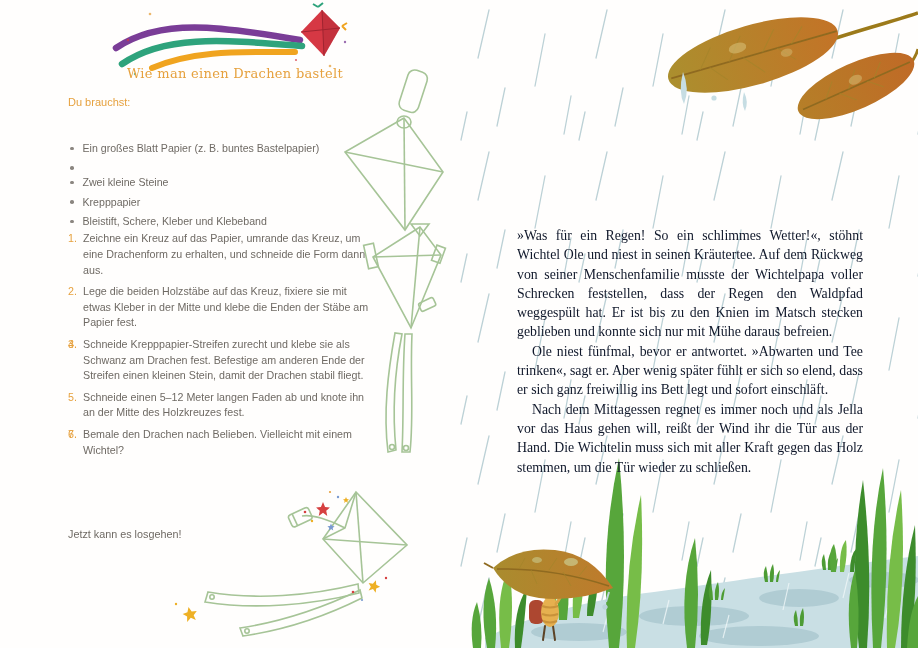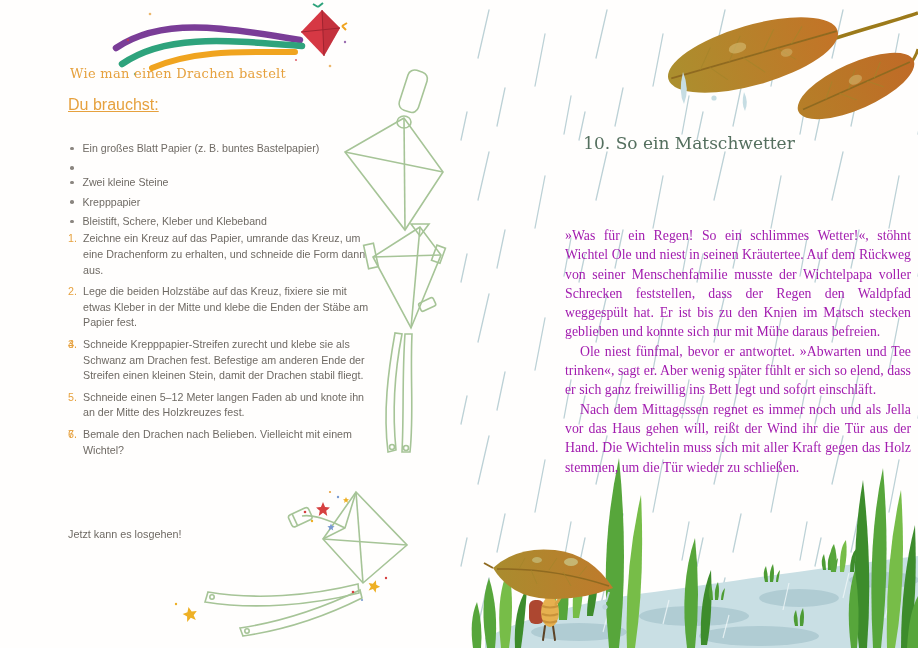--- a/index.html
+++ b/index.html
@@ -2,40 +2,40 @@
 <html lang="de"><head>
 <meta charset="utf-8">
 <style>
   html,body{margin:0;padding:0;background:#ffffff;}
   #page{position:relative;width:918px;height:648px;background:#fffefd;overflow:hidden;
         font-family:"Liberation Sans",sans-serif;}
   svg{display:block;}
   .abs{position:absolute;}
 
   
-  #craft-title{left:70px;top:66px;width:330px;color:#e6a13e;
+  #craft-title{left:70px;top:66px;width:330px;text-align:center;color:#e6a13e;
     font-family:"DejaVu Serif",serif;font-size:13px;letter-spacing:.3px;z-index:3;}
-  #needs-heading{left:68px;top:96px;color:#e6a13e;font-size:16px;z-index:3;text-decoration:underline;}
+  #needs-heading{left:68px;top:96px;color:#e6a13e;font-size:11px;z-index:3;}
   #materials{left:68px;top:115px;width:302px;z-index:3;margin-top:27px;}
   .mat-item{display:flex;align-items:flex-start;color:#6f6a64;font-size:10.6px;
     line-height:13px;margin-bottom:6.5px;}
   .mat-item .dot{flex:0 0 auto;width:3.5px;height:3.5px;border-radius:50%;
     background:#8b8680;margin:4.5px 9px 0 2px;}
   #steps{left:68px;top:231px;width:303px;z-index:3;}
   .step{position:relative;padding-left:15px;color:#6f6a64;font-size:10.7px;
     line-height:15.8px;margin-bottom:5.5px;}
   .step .num{position:absolute;left:0;top:0;color:#e6a13e;}
   #closing{left:68px;top:528px;color:#6f6a64;font-size:10.8px;z-index:3;}
 
   
   #chapter-title{left:519px;top:133px;width:340px;text-align:center;color:#546f5e;
     font-family:"DejaVu Serif",serif;font-size:17px;z-index:3;}
-  #story{left:517px;top:226px;width:346px;z-index:3;color:#a21caf;
+  #story{left:517px;top:226px;width:346px;z-index:3;color:#0f172a;
     font-family:"Liberation Serif",serif;font-size:13.8px;line-height:19.3px;
-    text-align:justify;hyphens:auto;margin-left:48px;}
+    text-align:justify;hyphens:auto;}
   #story p{margin:0;text-indent:15px;}
   #story p:first-child{text-indent:0;}
 </style>
 </head>
 <body>
 
 <div id="page">
 
   <svg class="abs" style="left:459px;top:0;z-index:1" width="459" height="648">
     <defs>
@@ -331,20 +331,19 @@
     <div class="step"><span class="num">2.</span><span>Lege die beiden Holzstäbe auf das Kreuz, fixiere sie mit etwas Kleber in der Mitte und klebe die Enden der Stäbe am Papier fest.</span></div>
     <div class="step"><span class="num">3.</span></div>
     <div class="step"><span class="num">4.</span><span>Schneide Krepppapier-Streifen zurecht und klebe sie als Schwanz am Drachen fest. Befestige am anderen Ende der Streifen einen kleinen Stein, damit der Drachen stabil fliegt.</span></div>
     <div class="step"><span class="num">5.</span><span>Schneide einen 5–12 Meter langen Faden ab und knote ihn an der Mitte des Holzkreuzes fest.</span></div>
     <div class="step"><span class="num">6.</span></div>
     <div class="step"><span class="num">7.</span><span>Bemale den Drachen nach Belieben. Vielleicht mit einem Wichtel?</span></div>
   </div>
 
   <div class="abs" id="closing">Jetzt kann es losgehen!</div>
 
-  <div class="abs" id="chapter-title">10. So ein Matschwetter</div>
   <div class="abs" id="story" lang="de">
     <p>»Was für ein Regen! So ein schlimmes Wetter!«, stöhnt Wichtel Ole und niest in seinen Kräutertee. Auf dem Rückweg von seiner Menschenfamilie musste der Wichtelpapa voller Schrecken feststellen, dass der Regen den Waldpfad weggespült hat. Er ist bis zu den Knien im Matsch stecken geblieben und konnte sich nur mit Mühe daraus befreien.</p>
     <p>Ole niest fünfmal, bevor er antwortet. »Abwarten und Tee trinken«, sagt er. Aber wenig später fühlt er sich so elend, dass er sich ganz freiwillig ins Bett legt und sofort einschläft.</p>
     <p>Nach dem Mittagessen regnet es immer noch und als Jella vor das Haus gehen will, reißt der Wind ihr die Tür aus der Hand. Die Wichtelin muss sich mit aller Kraft gegen das Holz stemmen, um die Tür wieder zu schließen.</p>
   </div>
 
 </div>
 
 </body></html>

